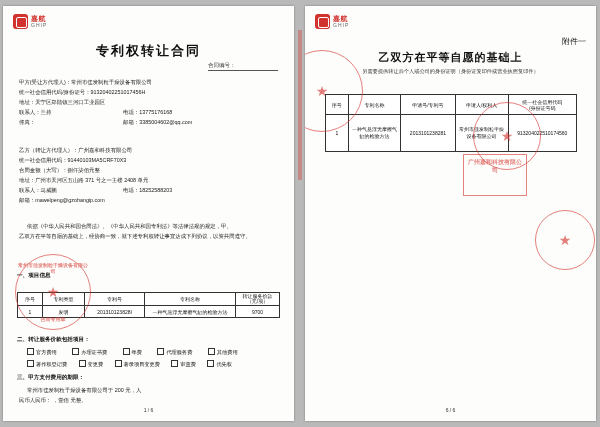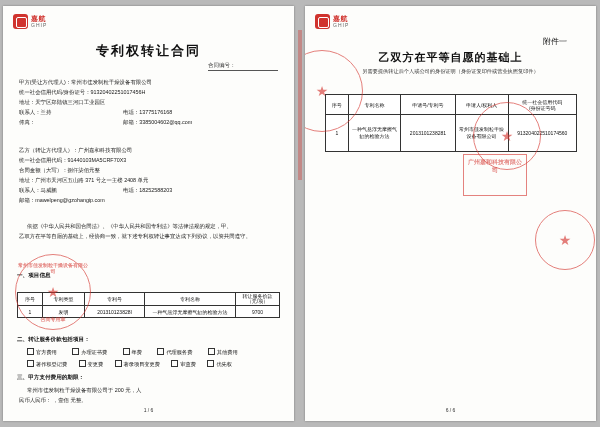--- a/index.html
+++ b/index.html
@@ -33,21 +33,21 @@
   .logo-cn{font-size:7px;color:#d0332e;font-weight:bold;letter-spacing:.5px;}
   .logo-en{font-size:5px;color:#666;letter-spacing:1px;}
 
   
   .doc-title{
     position:absolute;left:0;right:0;text-align:center;
     font-family:"Liberation Serif","DejaVu Serif",serif;
     font-weight:bold;
   }
   #left-title{top:36px;font-size:13px;letter-spacing:2px;color:#111;}
-  #right-annex{top:30px;right:29px;left:auto;font-size:8px;font-weight:normal;color:#111;}
+  #right-annex{top:30px;right:10px;left:auto;font-size:8px;font-weight:normal;color:#111;}
   #right-title{top:44px;font-size:11px;letter-spacing:1px;color:#111;}
   #right-sub{
     position:absolute;top:62px;left:0;right:0;text-align:center;
     font-size:5.2px;color:#333;
   }
 
   .contract-no{
     position:absolute;right:16px;top:56px;font-size:5.5px;color:#333;
     border-bottom:.5px solid #555;padding-bottom:1px;width:70px;text-align:left;
   }

